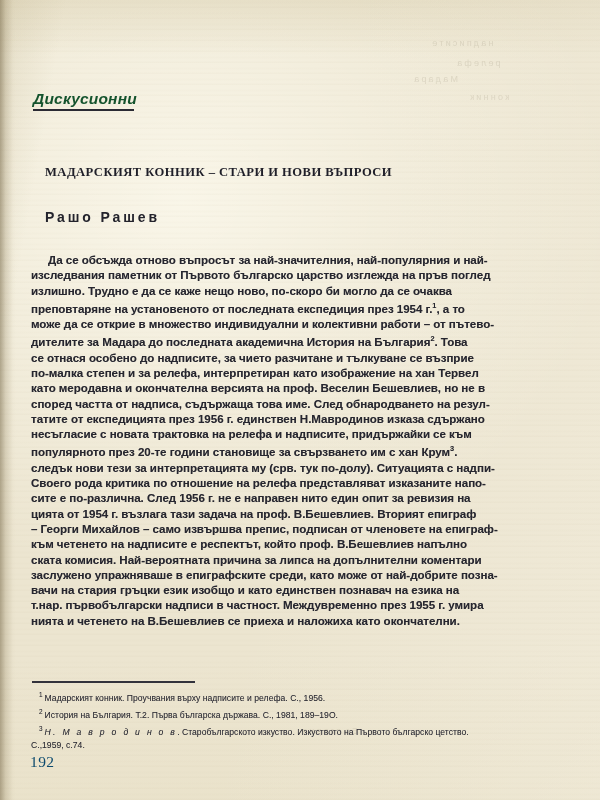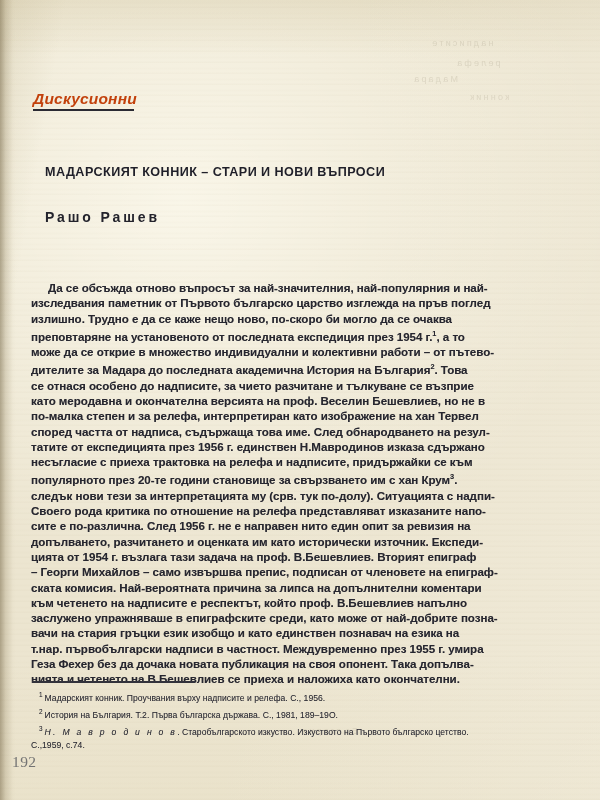--- a/index.html
+++ b/index.html
@@ -72,57 +72,57 @@
   }
 
   .section-head {
     position: absolute;
     left: 33px;
     top: 90px;
     font-style: italic;
     font-weight: bold;
     font-size: 15.5px;
     letter-spacing: 0.2px;
-    color: #c2410c;
+    color: #14532d;
   }
   .section-head .rule {
     display: block;
     width: 101px;
     height: 2px;
     background: #2a2a33;
     margin-top: 1px;
   }
 
   .article-title {
     position: absolute;
     left: 45px;
     top: 165px;
     font-size: 12.6px;
     font-weight: bold;
     letter-spacing: 0.45px;
     color: #1f1f29;
     white-space: nowrap;
+    font-family: Liberation Serif, serif;
   }
 
   .author {
     position: absolute;
     left: 45px;
     top: 209px;
     font-size: 14px;
     font-weight: bold;
     letter-spacing: 2.9px;
     color: #23232c;
   }
 
   .body-block {
     position: absolute;
     left: 31px;
     top: 252px;
     width: 538px;
-    margin-top: 28px;
   }
   .body-line {
     font-size: 11.6px;
     line-height: 15.32px;
     letter-spacing: -0.05px;
     font-weight: bold;
     color: #26262f;
     white-space: nowrap;
     text-shadow: 0 0 0.6px rgba(38,38,47,0.35);
   }
@@ -161,25 +161,25 @@
     font-size: 6.4px;
     vertical-align: super;
     padding-left: 8px;
     padding-right: 2px;
   }
   .fn-line .spaced { letter-spacing: 2.3px; font-style: italic; }
   .fn-line.cont { padding-left: 0; }
 
   .folio {
     position: absolute;
-    left: 12px;
+    left: 30px;
     top: 753px;
     font-family: "Liberation Serif", "DejaVu Serif", serif;
     font-size: 15.5px;
-    color: #737373;
+    color: #0c4a6e;
     letter-spacing: 0.4px;
   }
 </style>
 </head>
 <body>
 
 <div id="page">
 
   <div id="paper-base"></div>
   <div id="grain"></div>
@@ -204,38 +204,36 @@
     <div class="author">Рашо Рашев</div>
 
     <div class="body-block">
         <div class="body-line indent"><span>Да се обсъжда отново въпросът за най-значителния, най-популярния и най-</span></div>
         <div class="body-line"><span>изследвания паметник от Първото българско царство изглежда на пръв поглед</span></div>
         <div class="body-line"><span>излишно. Трудно е да се каже нещо ново, по-скоро би могло да се очаква</span></div>
         <div class="body-line"><span>преповтаряне на установеното от последната експедиция през 1954 г.</span><span class="sup">1</span><span>, а то</span></div>
         <div class="body-line"><span>може да се открие в множество индивидуални и колективни работи – от пътево-</span></div>
         <div class="body-line"><span>дителите за Мадара до последната академична История на България</span><span class="sup">2</span><span>. Това</span></div>
         <div class="body-line"><span>се отнася особено до надписите, за чието разчитане и тълкуване се възприе</span></div>
+        <div class="body-line"><span>по-малка степен и за релефа, интерпретиран като изображение на хан Тервел</span></div>
         <div class="body-line"><span>като меродавна и окончателна версията на проф. Веселин Бешевлиев, но не в</span></div>
-        <div class="body-line"><span>по-малка степен и за релефа, интерпретиран като изображение на хан Тервел</span></div>
         <div class="body-line"><span>според частта от надписа, съдържаща това име. След обнародването на резул-</span></div>
         <div class="body-line"><span>татите от експедицията през 1956 г. единствен Н.Мавродинов изказа сдържано</span></div>
-        <div class="body-line"><span>несъгласие с приеха трактовка на релефа и надписите, придържайки се към</span></div>
+        <div class="body-line"><span>несъгласие с новата трактовка на релефа и надписите, придържайки се към</span></div>
         <div class="body-line"><span>популярното през 20-те години становище за свързването им с хан Крум</span><span class="sup">3</span><span>.</span></div>
         <div class="body-line"><span>следък нови тези за интерпретацията му (срв. тук по-долу). Ситуацията с надпи-</span></div>
         <div class="body-line"><span>Своего рода критика по отношение на релефа представляват изказаните напо-</span></div>
         <div class="body-line"><span>сите е по-различна. След 1956 г. не е направен нито един опит за ревизия на</span></div>
-        <div class="body-line"><span>допълването, разчитането и оценката им като исторически източник. Експеди-</span></div>
         <div class="body-line"><span>цията   от 1954 г. възлага тази задача на проф. В.Бешевлиев. Вторият епиграф</span></div>
         <div class="body-line"><span>– Георги Михайлов – само извършва препис, подписан от членовете на епиграф-</span></div>
+        <div class="body-line"><span>към четенето на надписите е респектът, който проф. В.Бешевлиев напълно</span></div>
         <div class="body-line"><span>ската комисия. Най-вероятната причина за липса на допълнителни коментари</span></div>
-        <div class="body-line"><span>към четенето на надписите е респектът, който проф. В.Бешевлиев напълно</span></div>
         <div class="body-line"><span>заслужено упражняваше в епиграфските среди, като може от най-добрите позна-</span></div>
         <div class="body-line"><span>вачи на стария гръцки език изобщо и като единствен познавач на езика на</span></div>
         <div class="body-line"><span>т.нар. първобългарски надписи в частност. Междувременно през 1955 г. умира</span></div>
-        <div class="body-line"><span>Геза Фехер без да дочака новата публикация на своя опонент. Така допълва-</span></div>
         <div class="body-line"><span>нията и четенето на В.Бешевлиев се приеха и наложиха като окончателни.</span></div>
       </div>
 
     <div class="fn-rule"></div>
 
     <div class="footnotes">
         <div class="fn-line"><span class="marker">1</span><span>Мадарският конник. Проучвания върху надписите и релефа. С., 1956.</span></div>
         <div class="fn-line"><span class="marker">2</span><span>История на България. Т.2. Първа българска държава. С., 1981, 189–19О.</span></div>
         <div class="fn-line"><span class="marker">3</span><span class="spaced">Н. М а в р о д и н о в</span><span>. Старобългарското изкуство. Изкуството на Първото българско цетство.</span></div>
         <div class="fn-line cont"><span>С.,1959, с.74.</span></div>

